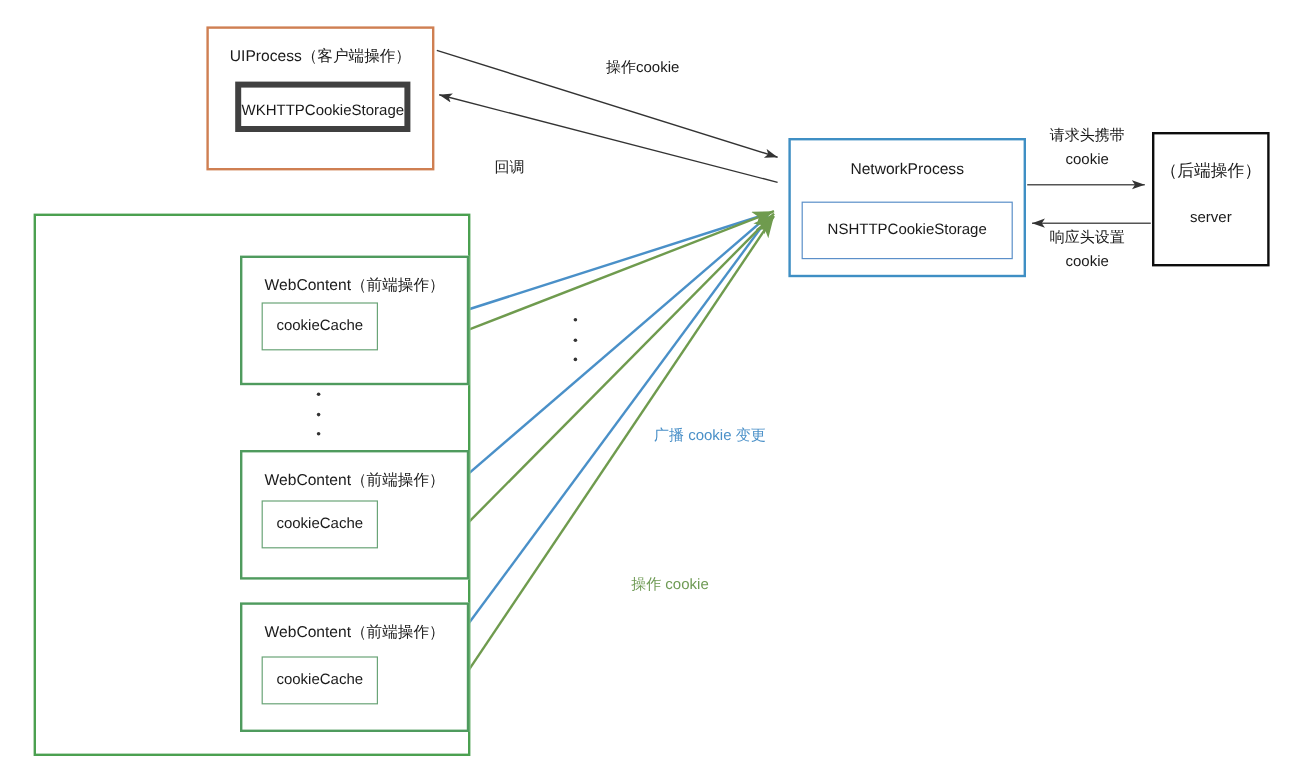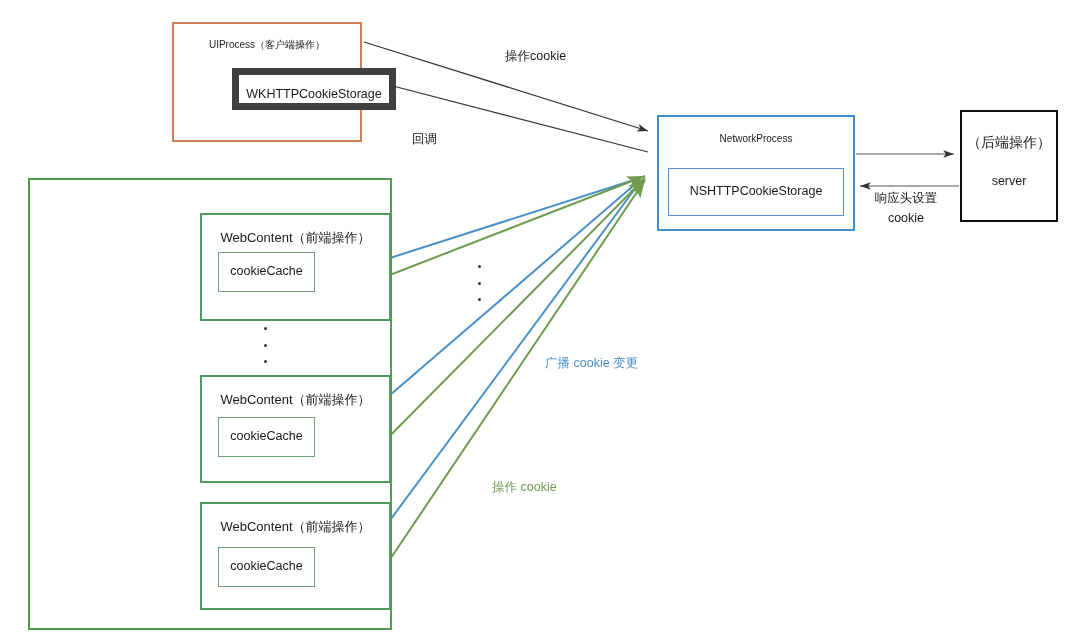--- a/index.html
+++ b/index.html
@@ -17,33 +17,32 @@
   .box{
     position:absolute;
     box-sizing:border-box;
     background:#ffffff;
   }
   .box-label{
     position:absolute;
     left:0;right:0;
     text-align:center;
     color:#1a1a1a;
-    font-size:10px;
+    font-size:13px;
     white-space:nowrap;
   }
   
   .uiprocess{
     left:172px; top:22px; width:190px; height:120px;
     border:2px solid #cf7f52;
   }
   .uiprocess-title{ top:14px; }
   .wkstorage{
-    left:196px; top:68px; width:164px; height:42px;
-    border:7px solid #404040;
-    margin-left:36px;
+    left:196px; top:68px; width:146px; height:42px;
+    border:5px solid #404040;
   }
   .wkstorage-label{ top:12px; font-size:12.5px;}
   
   .networkprocess{
     left:657px; top:115px; width:198px; height:116px;
     border:2px solid #3f8fc4;
   }
   .np-title{ top:16px; }
   .nsstorage{
     left:668px; top:168px; width:176px; height:48px;
@@ -92,21 +91,21 @@
   }
   .anno-green{ color:#6f9b55; }
   .anno-blue{ color:#4a90c8; }
   .anno-wrap{ white-space:normal; }
   .a-caozuo-cookie{ left:505px; top:47px; }
   .a-huidiao{ left:412px; top:130px; }
   .a-reqhead{ left:864px; top:103px; width:84px; line-height:20px;}
   .a-reshead{ left:864px; top:188px; width:84px; line-height:20px;}
   .a-listen{ left:44px; top:336px; width:122px; line-height:20px; font-size:12px;}
   .a-broadcast{ left:545px; top:354px; }
-  .a-opcookie{ left:492px; top:478px; }
+  .a-opcookie{ left:526px; top:478px; }
   
   .vdots{
     position:absolute;
     width:4px;
     display:flex;
     flex-direction:column;
     justify-content:space-between;
     align-items:center;
   }
   .vdots i{
@@ -202,17 +201,18 @@
     <i></i>
   </div>
   <div class="vdots dots-mid">
     <i></i>
     <i></i>
     <i></i>
   </div>
 
   <div class="anno a-caozuo-cookie">操作cookie</div>
   <div class="anno a-huidiao">回调</div>
+  <div class="anno anno-wrap a-reqhead">请求头携带cookie</div>
   <div class="anno anno-wrap a-reshead">响应头设置cookie</div>
   <div class="anno anno-blue a-broadcast">广播 cookie 变更</div>
   <div class="anno anno-green a-opcookie">操作 cookie</div>
 
 </div>
 
 </body></html>

